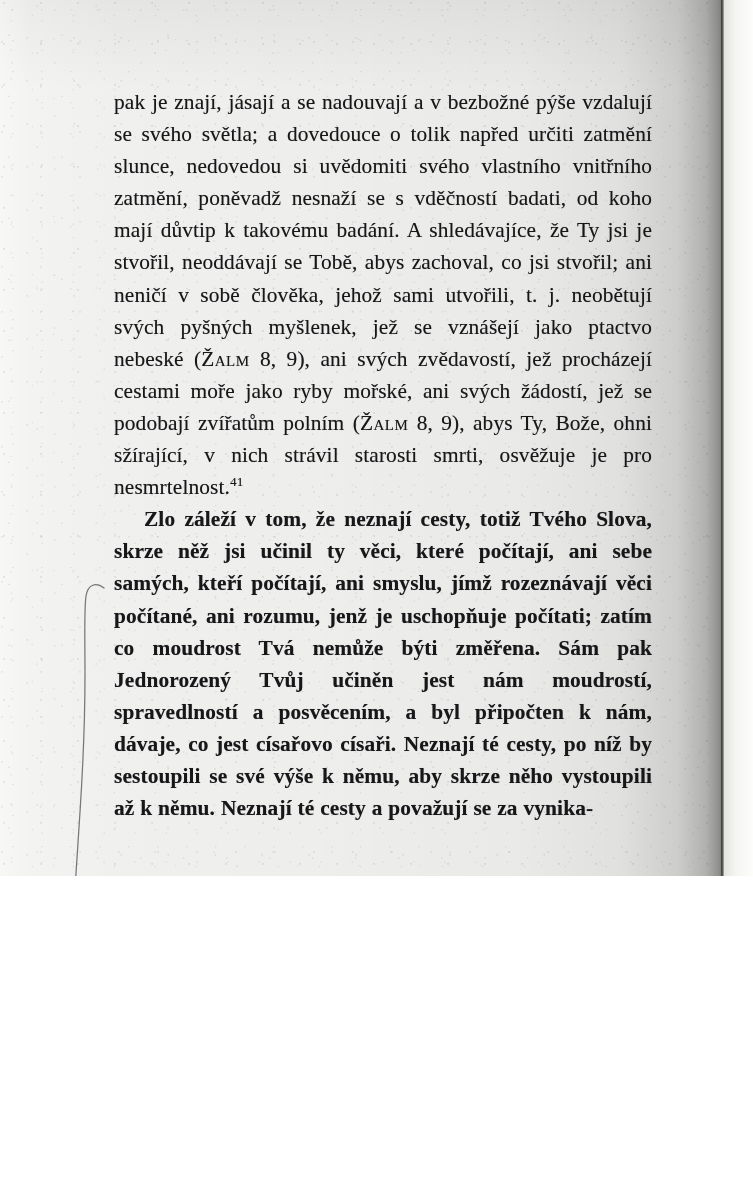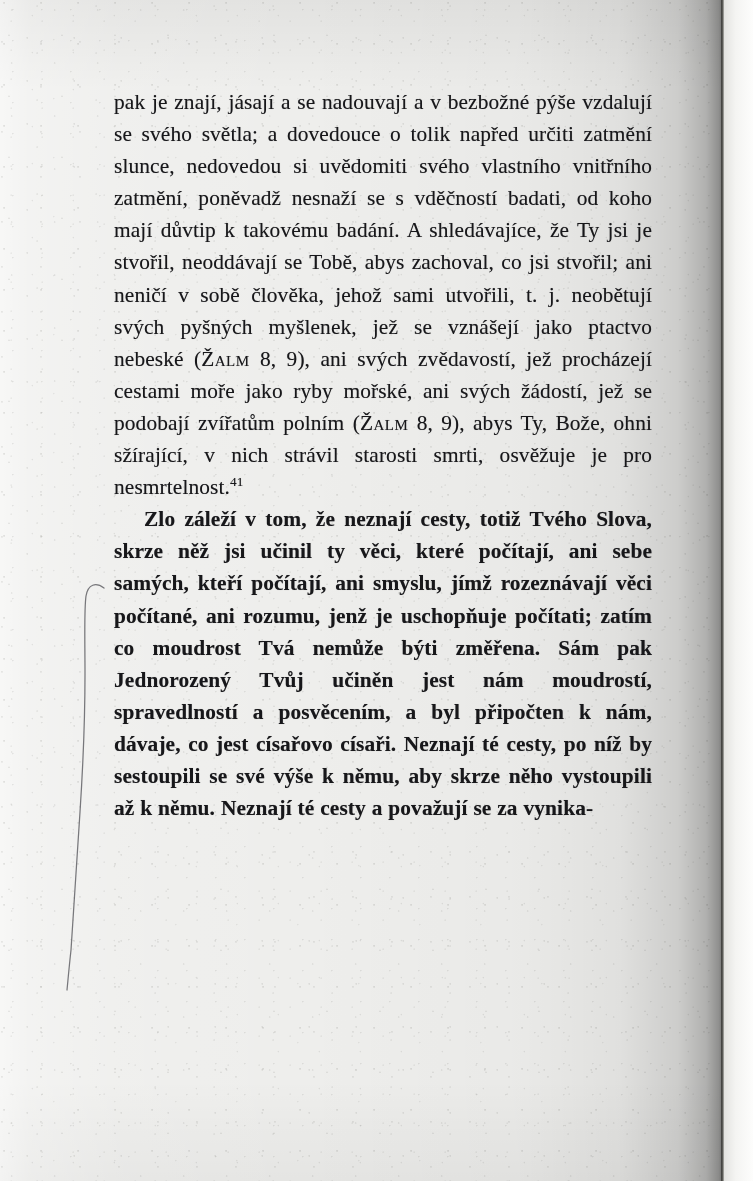--- a/index.html
+++ b/index.html
@@ -11,21 +11,21 @@
     width: 753px;
     height: 1181px;
     overflow: hidden;
     font-family: "Liberation Serif", "DejaVu Serif", serif;
   }
 
   
   #scan {
     position: relative;
     width: 753px;
-    height: 1181px;
+    height: 876px;
     background: #84cc16;
     overflow: hidden;
   }
 
   
   #paper {
     position: absolute;
     left: 0;
     top: 0;
     width: 723px;

